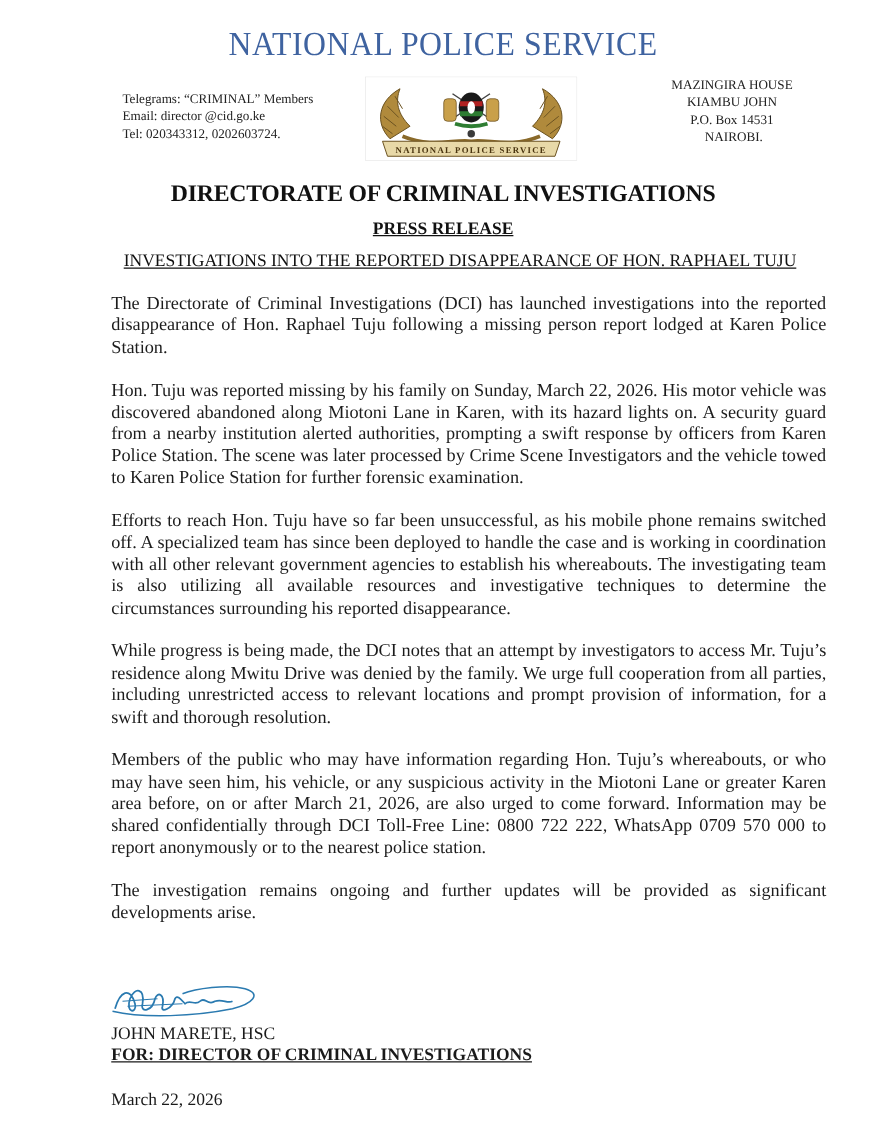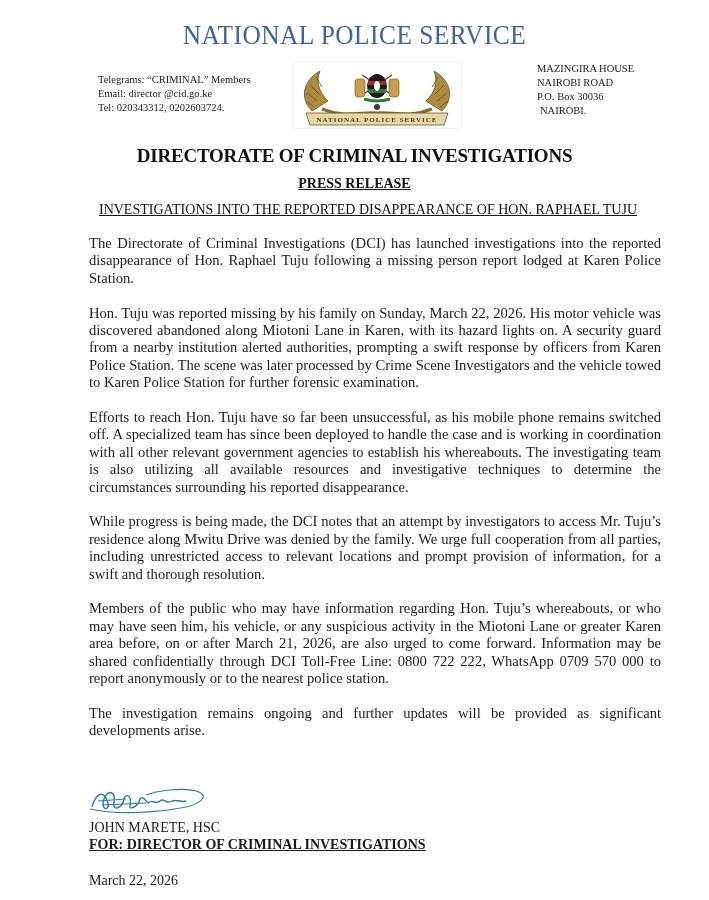--- a/index.html
+++ b/index.html
@@ -13,21 +13,21 @@
       text-align: center; font-size: 27px; letter-spacing: 0.5px;
       color: #3f63a0; font-weight: normal;
       transform: scaleX(0.94); transform-origin: center;
     }
     .contact-left {
       position: absolute; left: 98px; top: 73px;
       font-size: 10.5px; line-height: 14px; color: #222;
     }
     .contact-right {
       position: absolute; left: 537px; top: 62px;
-      font-size: 10.5px; line-height: 14px; color: #222;
+      font-size: 10.5px; line-height: 14px; color: #222; text-align: center;
     }
     .contact-right div:last-child { padding-left: 3px; }
     .crest {
       position: absolute; left: 292px; top: 61px; width: 170px; height: 68px;
     }
     .dept-title {
       position: absolute; left: 0; right: 0; top: 145px;
       text-align: center; font-size: 19px; font-weight: bold; color: #111;
       letter-spacing: -0.2px;
     }
@@ -92,22 +92,22 @@
     <ellipse cx="85" cy="25" rx="3" ry="5" fill="#ffffff"></ellipse>
     <path d="M72 38 Q85 42 98 38" fill="none" stroke="#2e7d32" stroke-width="3"></path>
     <circle cx="85" cy="46" r="3" fill="#3a3a3a"></circle>
 
     <path d="M14 52 L156 52 L152 64 L18 64 Z" fill="#e8d9a8" stroke="#6b5220" stroke-width="0.8"></path>
     <text x="85" y="61" text-anchor="middle" font-family="Liberation Serif, serif" font-size="7" font-weight="bold" fill="#4a3510" letter-spacing="1">NATIONAL POLICE SERVICE</text>
   </svg>
 
   <div class="contact-right">
     <div>MAZINGIRA HOUSE</div>
-    <div>NAIROBI ROAD</div>
-    <div>P.O. Box 30036</div>
+    <div>KIAMBU JOHN</div>
+    <div>P.O. Box 14531</div>
     <div>NAIROBI.</div>
   </div>
 </div>
 
 <div class="dept-title">DIRECTORATE OF CRIMINAL INVESTIGATIONS</div>
 <div class="press-release">PRESS RELEASE</div>
 <div class="headline">INVESTIGATIONS INTO THE REPORTED DISAPPEARANCE OF HON. RAPHAEL TUJU</div>
 
 <div class="body">
   <p>The Directorate of Criminal Investigations (DCI) has launched investigations into the reported disappearance of Hon. Raphael Tuju following a missing person report lodged at Karen Police Station.</p>

